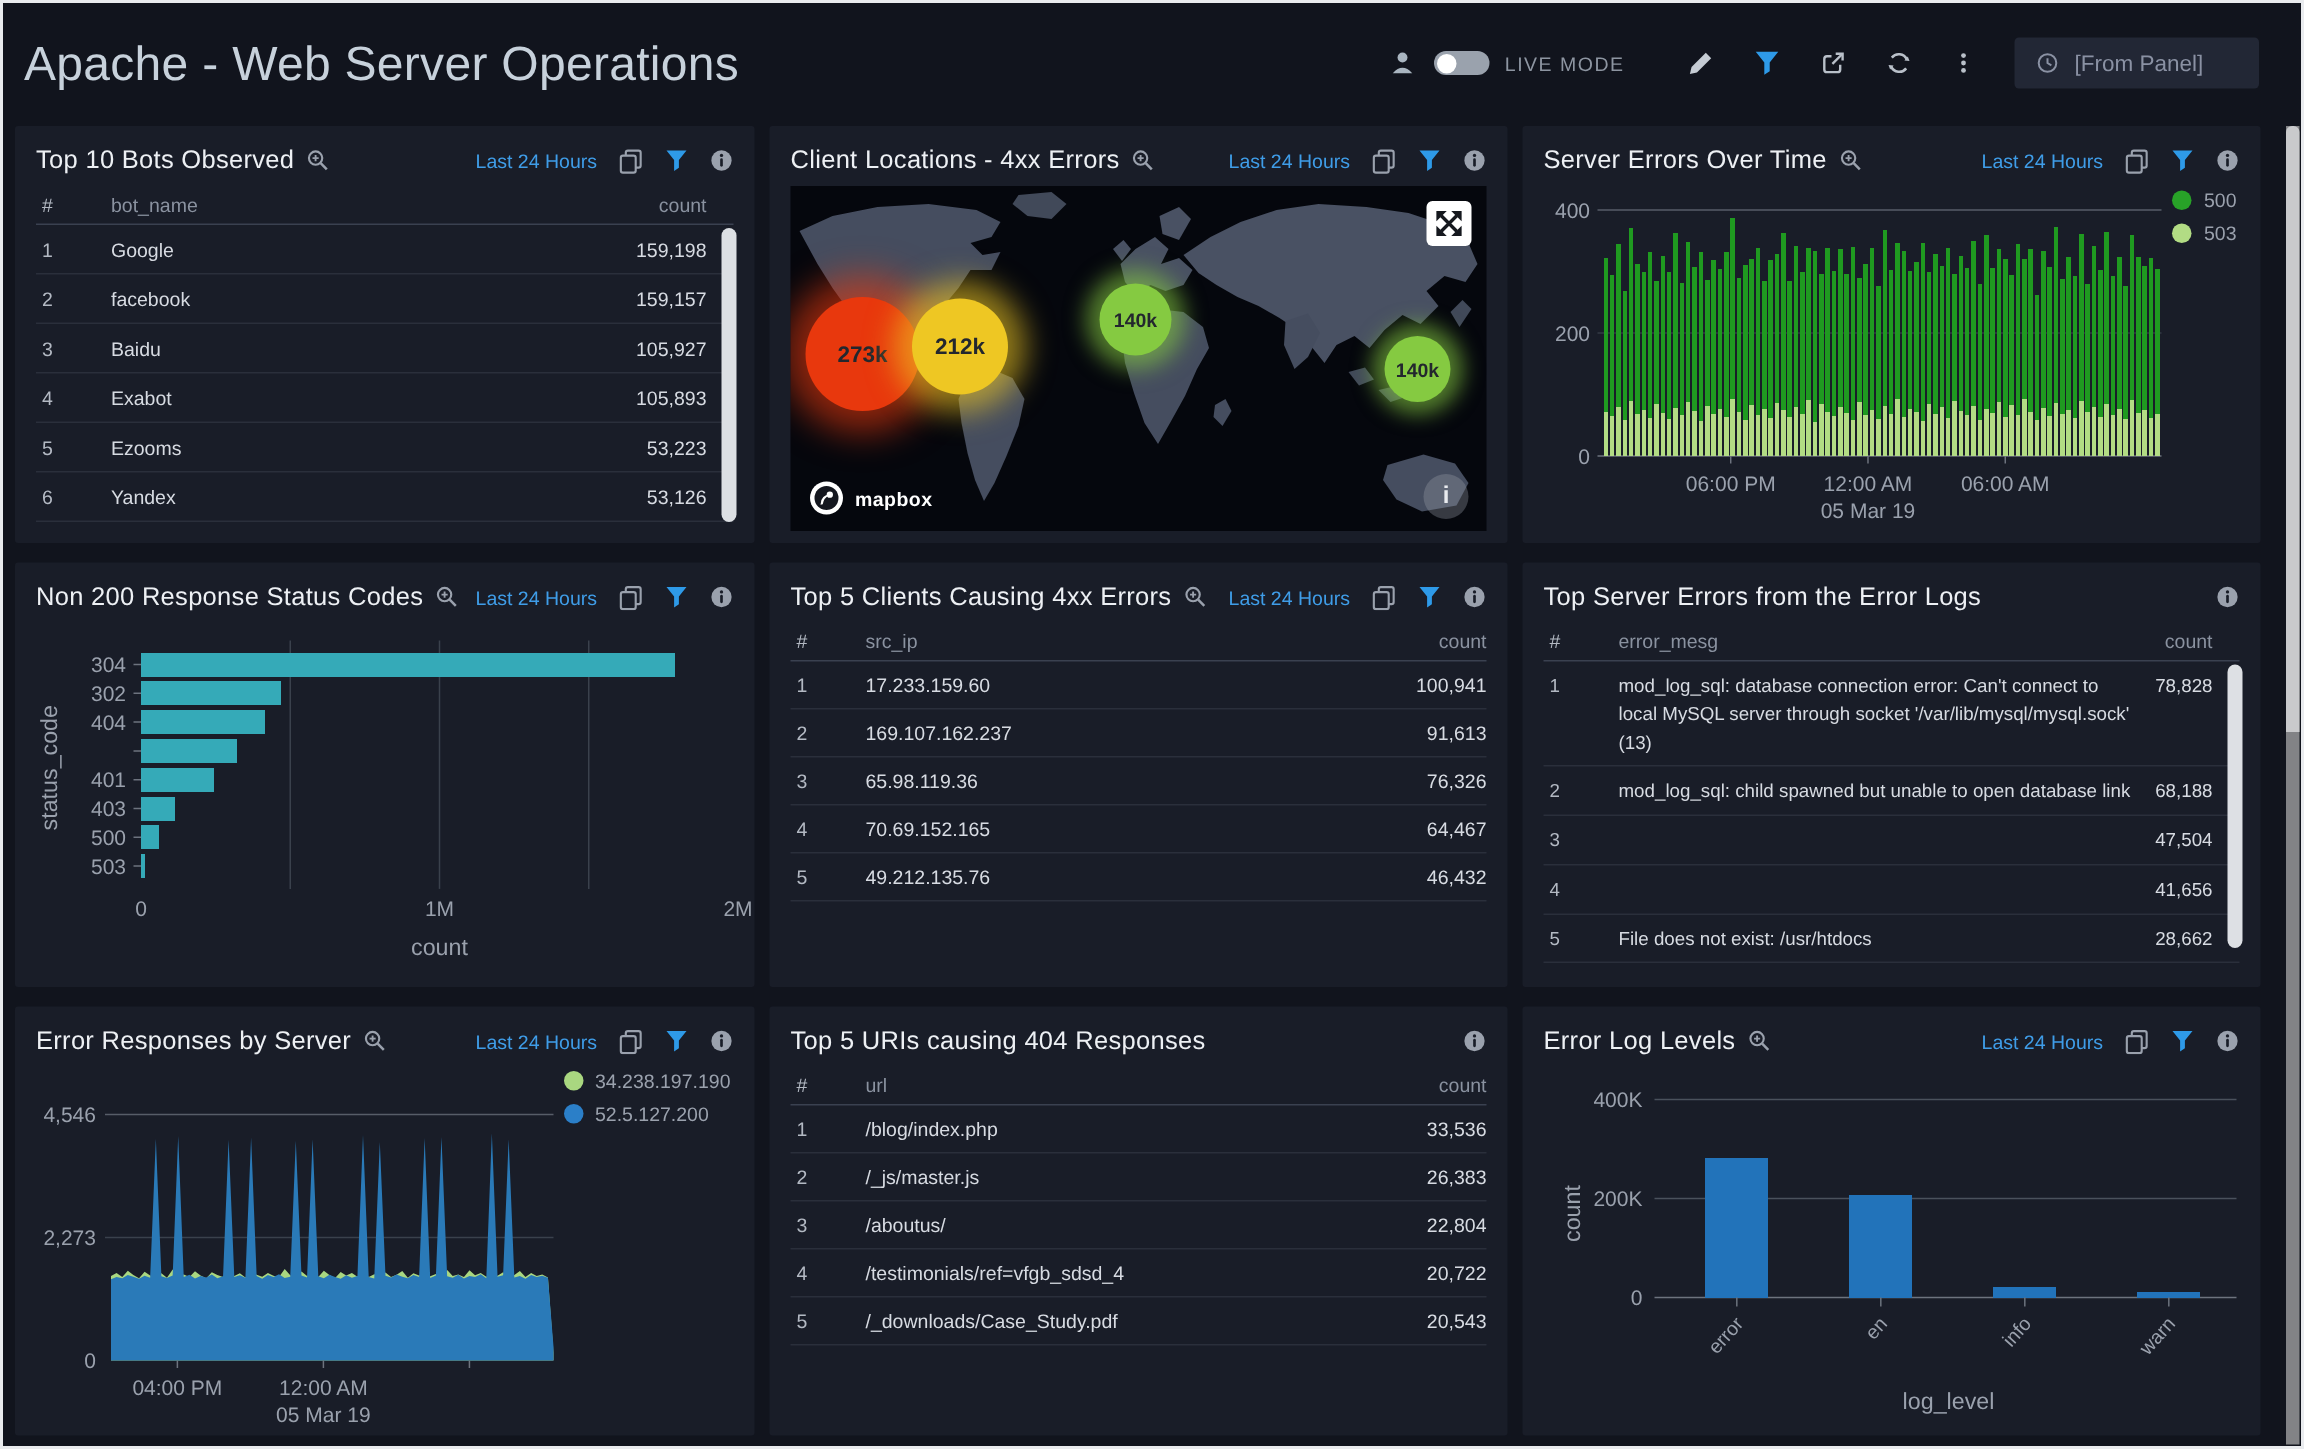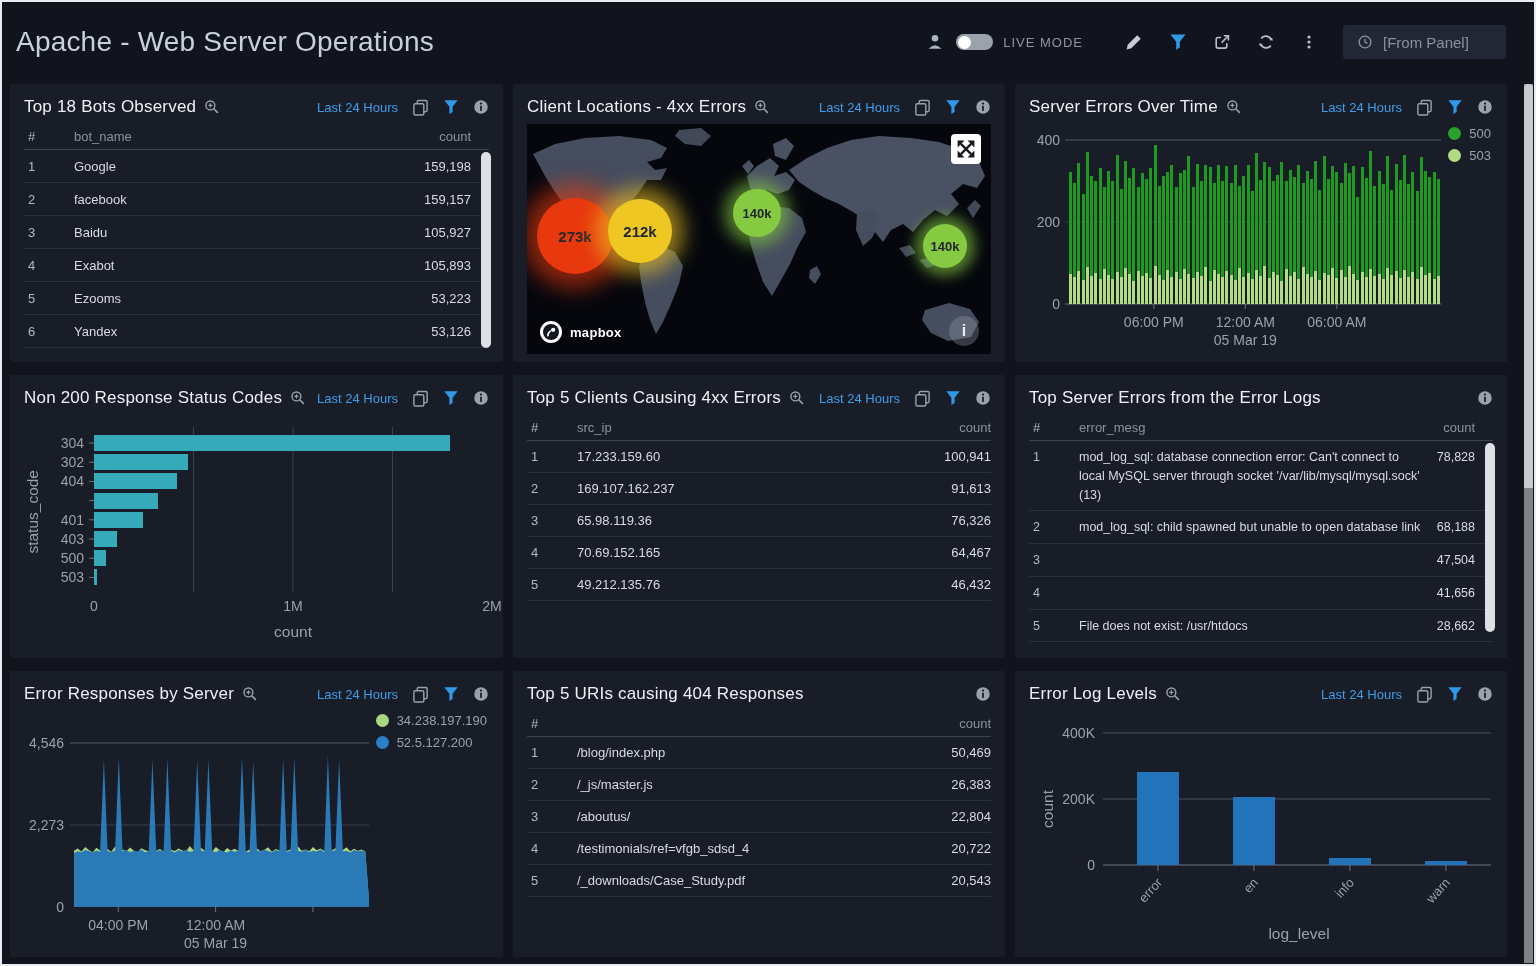--- a/index.html
+++ b/index.html
@@ -6,21 +6,21 @@
   html,body { width:1536px; height:966px; }
   body {
     background:#11141d;
     font-family:"Liberation Sans","DejaVu Sans",sans-serif;
     color:#d7dbe2; overflow:hidden; position:relative;
   }
   .frame { position:absolute; inset:0; border:2px solid #e9ebee; pointer-events:none; z-index:50; }
 
   
   header { height:84px; display:flex; align-items:center; justify-content:space-between; padding:0 30px 0 16px; }
-  .dash-title { font-size:28px; font-weight:500; color:#c7d1db; letter-spacing:.2px; }
+  .dash-title { font-size:32px; font-weight:500; color:#c7d1db; letter-spacing:.2px; }
   .hcontrols { display:flex; align-items:center; gap:26px; }
   .ic { display:inline-block; vertical-align:middle; }
   .ic-person { color:#a9b5c0; }
   .toggle { width:37px; height:16px; border-radius:9px; background:#9aa2ad; position:relative; margin-left:-14px; cursor:pointer; }
   .toggle::after { content:""; position:absolute; left:2px; top:1.5px; width:13px; height:13px; border-radius:50%; background:#ffffff; }
   .livemode { font-size:13px; color:#8d95a1; letter-spacing:1px; margin-left:-16px; }
   .ic-pencil { color:#c6ccd4; margin-left:16px; }
   .ic-funnel-b { color:#2e9ae8; }
   .ic-export,.ic-refresh { color:#b9c0c9; }
   .ic-kebab { color:#b9c0c9; }
@@ -179,21 +179,21 @@
       <span class="tval">[From Panel]</span>
     </div>
   </div>
 </header>
 
 <main>
 
   <section class="panel">
     <div class="phead">
       <div class="ptitle-wrap">
-        <h2 class="ptitle">Top 18 Bots Observed</h2>
+        <h2 class="ptitle">Top 10 Bots Observed</h2>
         <svg class="ic ic-zoom" width="16" height="16">
             <use href="#i-zoom"></use>
           </svg>
       </div>
       <div class="pctrl">
         <span class="trange">Last 24 Hours</span>
         <svg class="ic ic-copy" width="17" height="17">
             <use href="#i-copy"></use>
           </svg>
         <svg class="ic ic-funnel" width="16" height="16">
@@ -771,27 +771,28 @@
       <div class="pctrl">
         <svg class="ic ic-info" width="16" height="16">
             <use href="#i-info"></use>
           </svg>
       </div>
     </div>
     <div class="pbody">
       <div class="tbl">
         <div class="thead">
           <span class="c0">#</span>
+          <span class="c1">url</span>
           <span class="c2">count</span>
         </div>
         <div class="tbody">
             <div class="trow">
               <span class="c0">1</span>
               <span class="c1">/blog/index.php</span>
-              <span class="c2">50,469</span>
+              <span class="c2">33,536</span>
             </div>
             <div class="trow">
               <span class="c0">2</span>
               <span class="c1">/_js/master.js</span>
               <span class="c2">26,383</span>
             </div>
             <div class="trow">
               <span class="c0">3</span>
               <span class="c1">/aboutus/</span>
               <span class="c2">22,804</span>

